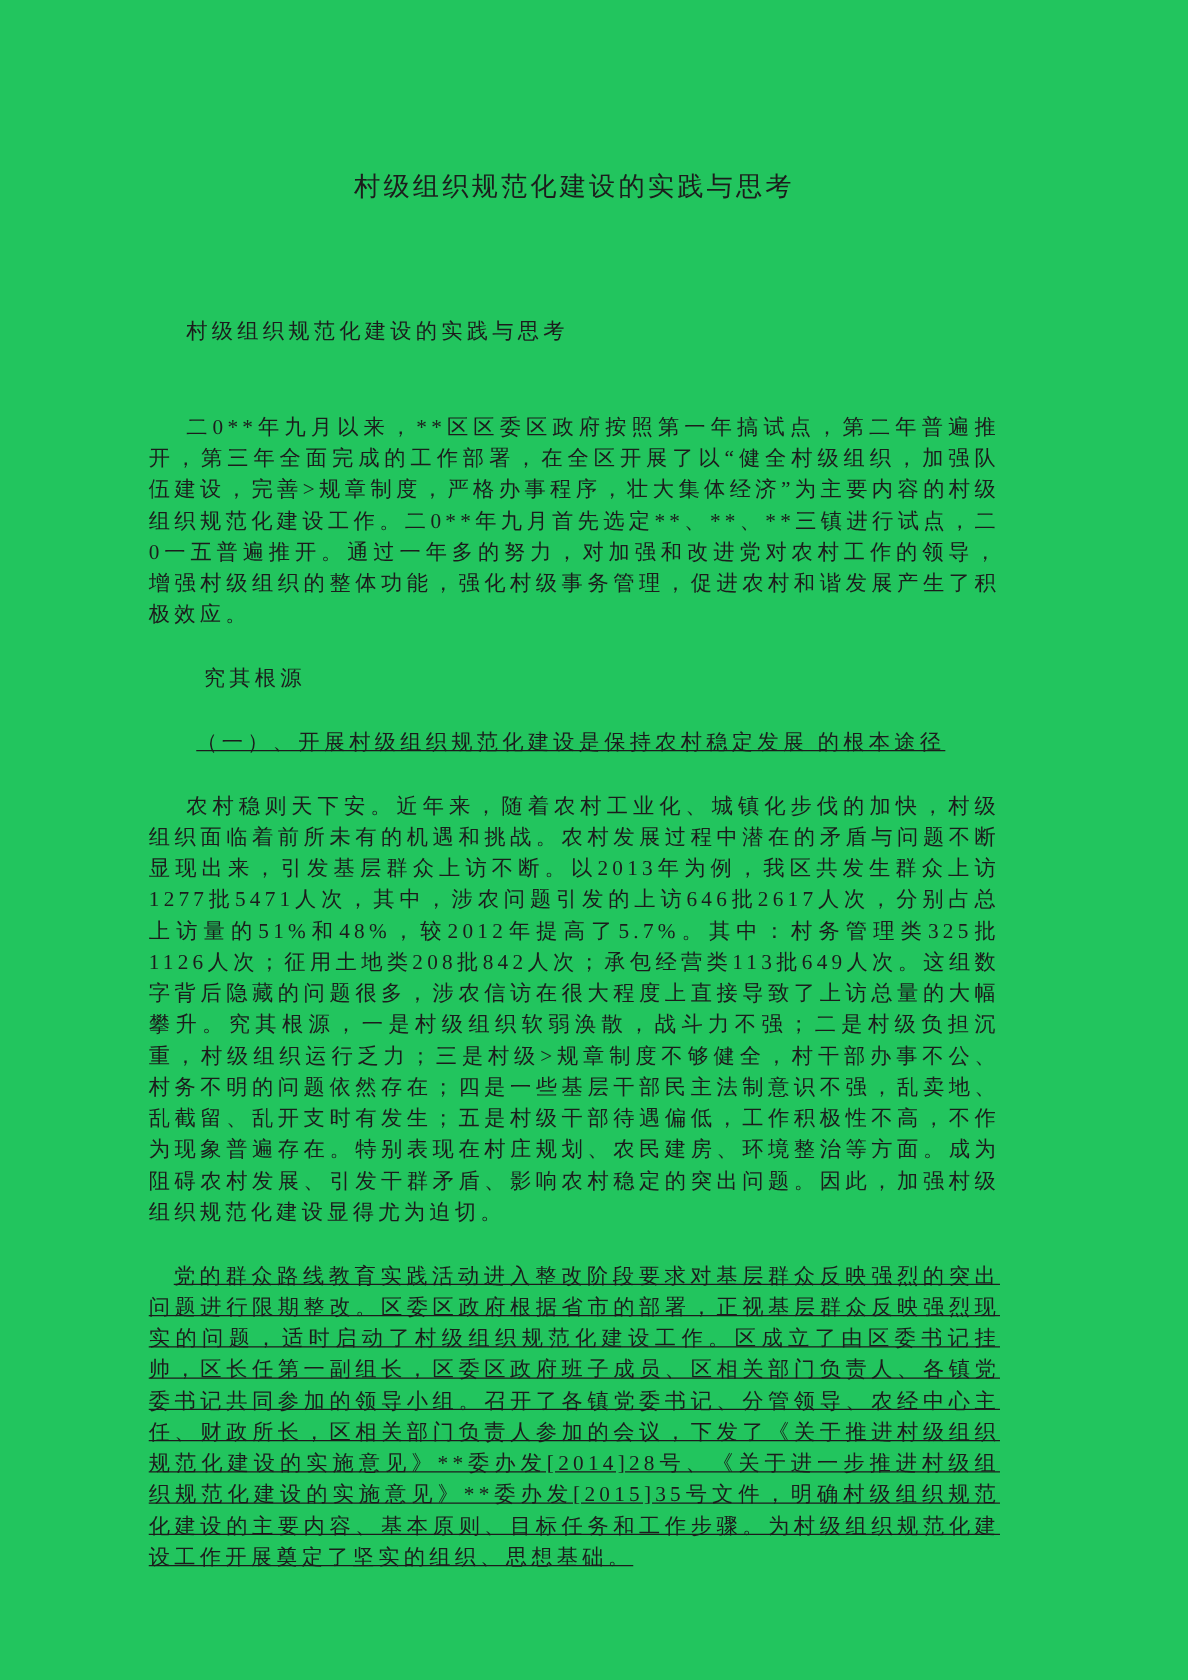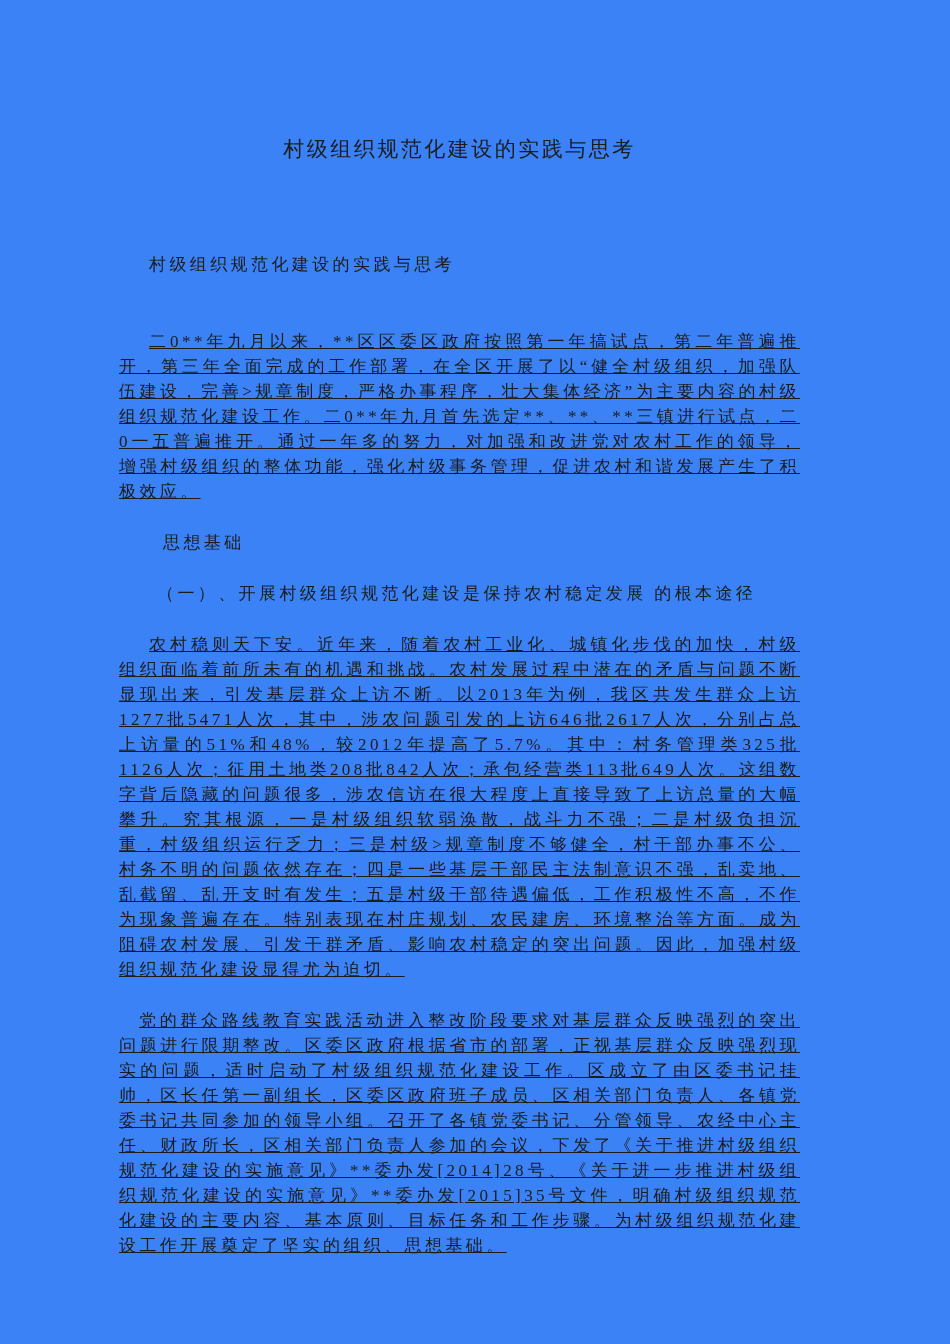--- a/index.html
+++ b/index.html
@@ -9,21 +9,21 @@
   }
   body {
     width: 950px;
     height: 1344px;
     overflow: hidden;
   }
   .page {
     position: relative;
     width: 950px;
     height: 1344px;
-    background: #3b82f6;
+    background: #22c55e;
     box-sizing: border-box;
     padding: 136px 150px 0 119px;
     font-family: "Liberation Serif", "DejaVu Serif", serif;
     font-size: 17px;
     line-height: 25px;
     letter-spacing: 3.4px;
     color: #1c1c1c;
     text-align: justify;
   }
   .doc-title {
@@ -38,37 +38,37 @@
   .doc-subtitle {
     margin: 90px 0 0 0;
     text-indent: 30px;
   }
   .block {
     margin: 26px 0 0 0;
   }
   .block.first-body {
     margin-top: 52px;
   }
-  .ind-2 { text-indent: 30px; text-decoration: underline; }
+  .ind-2 { text-indent: 30px; }
   .ind-heading { text-indent: 44px; }
-  .ind-num { text-indent: 38px; }
+  .ind-num { text-indent: 38px; text-decoration: underline; }
   .ind-1 { text-indent: 20px; text-decoration: underline; }
 </style>
 </head>
 <body>
 
 <div class="page">
 
   <h1 class="doc-title">村级组织规范化建设的实践与思考</h1>
 
   <p class="doc-subtitle">村级组织规范化建设的实践与思考</p>
 
   <p class="block first-body ind-2">二0**年九月以来，**区区委区政府按照第一年搞试点，第二年普遍推开，第三年全面完成的工作部署，在全区开展了以“健全村级组织，加强队伍建设，完善&gt;规章制度，严格办事程序，壮大集体经济”为主要内容的村级组织规范化建设工作。二0**年九月首先选定**、**、**三镇进行试点，二0一五普遍推开。通过一年多的努力，对加强和改进党对农村工作的领导，增强村级组织的整体功能，强化村级事务管理，促进农村和谐发展产生了积极效应。</p>
 
-  <p class="block ind-heading">思想基础</p>
+  <p class="block ind-heading">究其根源</p>
 
   <p class="block ind-num">（一）、开展村级组织规范化建设是保持农村稳定发展 的根本途径</p>
 
   <p class="block ind-2">农村稳则天下安。近年来，随着农村工业化、城镇化步伐的加快，村级组织面临着前所未有的机遇和挑战。农村发展过程中潜在的矛盾与问题不断显现出来，引发基层群众上访不断。以2013年为例，我区共发生群众上访1277批5471人次，其中，涉农问题引发的上访646批2617人次，分别占总上访量的51%和48%，较2012年提高了5.7%。其中：村务管理类325批1126人次；征用土地类208批842人次；承包经营类113批649人次。这组数字背后隐藏的问题很多，涉农信访在很大程度上直接导致了上访总量的大幅攀升。究其根源，一是村级组织软弱涣散，战斗力不强；二是村级负担沉重，村级组织运行乏力；三是村级&gt;规章制度不够健全，村干部办事不公、村务不明的问题依然存在；四是一些基层干部民主法制意识不强，乱卖地、乱截留、乱开支时有发生；五是村级干部待遇偏低，工作积极性不高，不作为现象普遍存在。特别表现在村庄规划、农民建房、环境整治等方面。成为阻碍农村发展、引发干群矛盾、影响农村稳定的突出问题。因此，加强村级组织规范化建设显得尤为迫切。</p>
 
 
   <p class="block ind-1">党的群众路线教育实践活动进入整改阶段要求对基层群众反映强烈的突出问题进行限期整改。区委区政府根据省市的部署，正视基层群众反映强烈现实的问题，适时启动了村级组织规范化建设工作。区成立了由区委书记挂帅，区长任第一副组长，区委区政府班子成员、区相关部门负责人、各镇党委书记共同参加的领导小组。召开了各镇党委书记、分管领导、农经中心主任、财政所长，区相关部门负责人参加的会议，下发了《关于推进村级组织规范化建设的实施意见》**委办发[2014]28号、《关于进一步推进村级组织规范化建设的实施意见》**委办发[2015]35号文件，明确村级组织规范化建设的主要内容、基本原则、目标任务和工作步骤。为村级组织规范化建设工作开展奠定了坚实的组织、思想基础。</p>
 
 </div>
 

